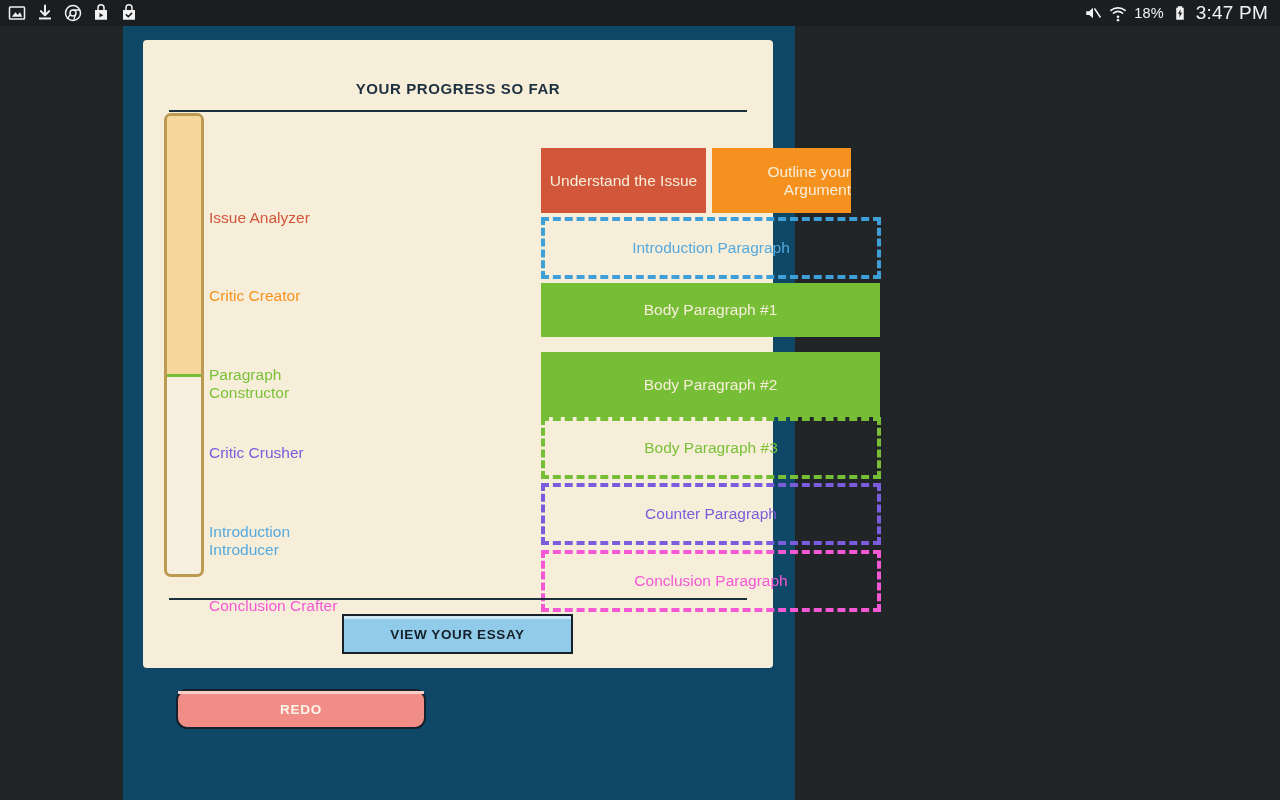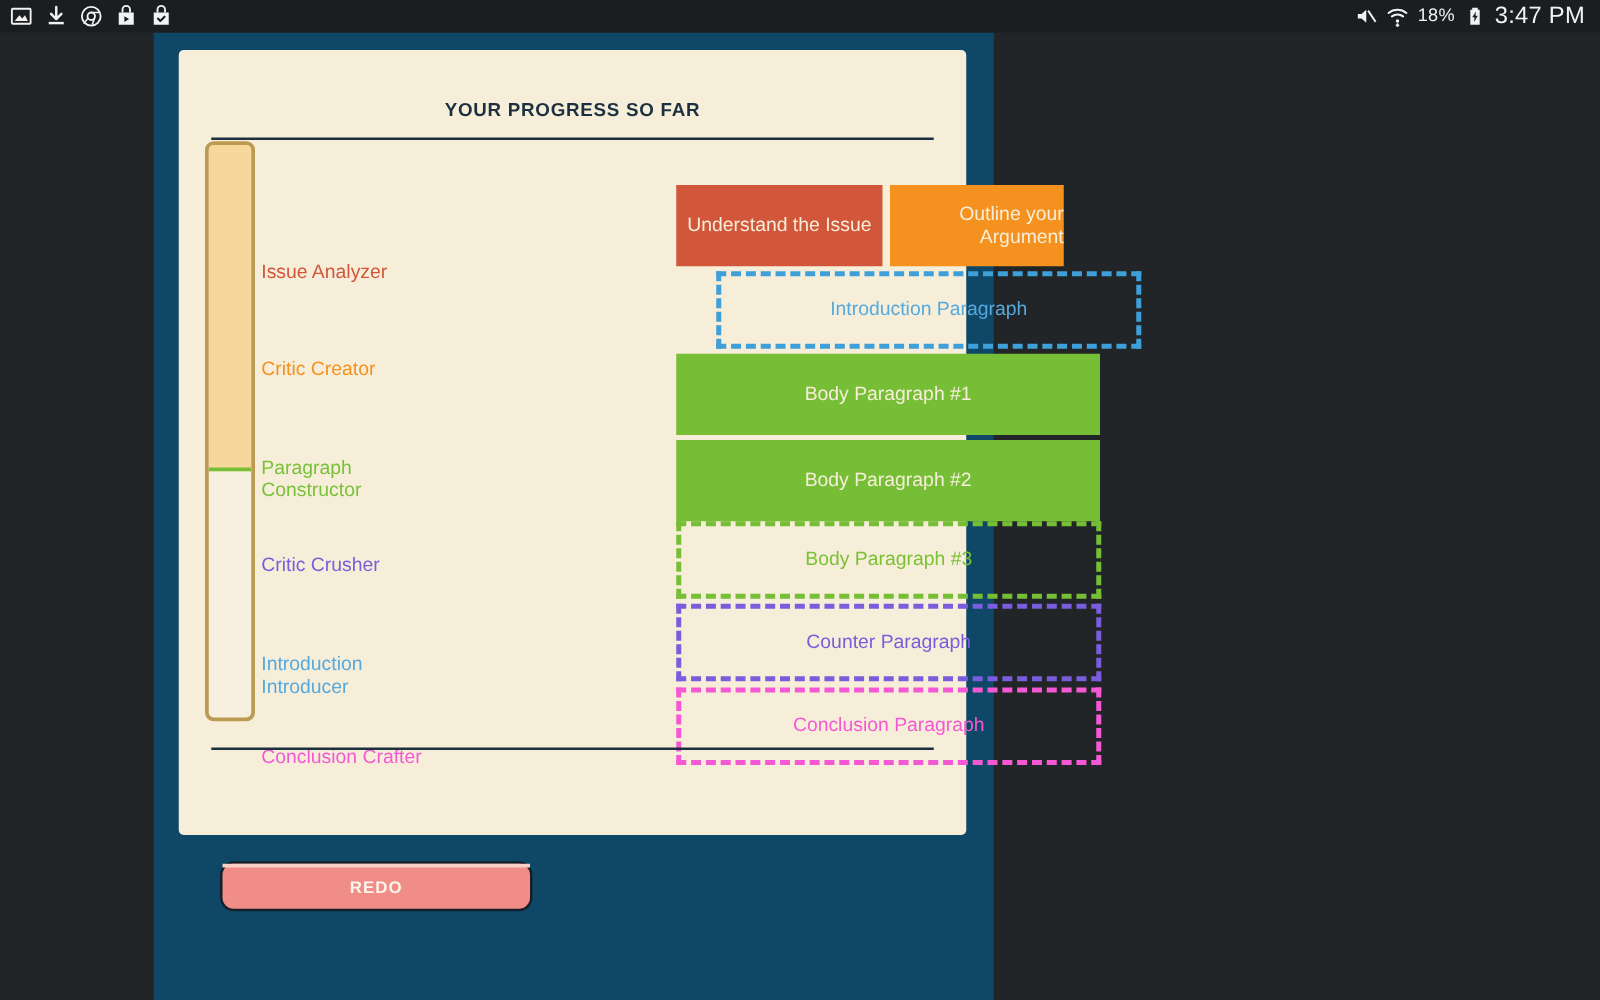--- a/index.html
+++ b/index.html
@@ -195,28 +195,29 @@
 Constructor</div>
           <div class="step" style="top: 331px; color: rgb(122, 92, 221); white-space: pre-line;">Critic Crusher</div>
           <div class="step" style="top: 410px; color: rgb(85, 169, 221); white-space: pre-line;">Introduction
 Introducer</div>
           <div class="step" style="top: 484px; color: rgb(245, 88, 213); white-space: pre-line;">Conclusion Crafter</div>
         </div>
 
       <div id="blocks">
           <div class="block solid" style="left: 143px; top: 35px; width: 165px; height: 65px; color: rgb(247, 238, 218); background: rgb(209, 86, 58);">Understand the Issue</div>
           <div class="block solid" style="left: 314px; top: 35px; width: 139px; height: 65px; color: rgb(247, 238, 218); background: rgb(245, 145, 30);">Outline your Argument</div>
-          <div class="block dashed" style="left: 143px; top: 104px; width: 340px; height: 62px; color: rgb(85, 169, 221); border: 4px dashed rgb(63, 159, 216); margin-left: 32px;">Introduction Paragraph</div>
-          <div class="block solid" style="left: 143px; top: 170px; width: 339px; height: 65px; color: rgb(247, 238, 218); background: rgb(118, 190, 53);">Body Paragraph #1</div>
+          <div class="block dashed" style="left: 143px; top: 104px; width: 340px; height: 62px; color: rgb(85, 169, 221); border: 4px dashed rgb(63, 159, 216);">Introduction Paragraph</div>
+          <div class="block solid" style="left: 143px; top: 170px; width: 339px; height: 54px; color: rgb(247, 238, 218); background: rgb(118, 190, 53);">Body Paragraph #1</div>
           <div class="block solid" style="left: 143px; top: 239px; width: 339px; height: 65px; color: rgb(247, 238, 218); background: rgb(118, 190, 53);">Body Paragraph #2</div>
           <div class="block dashed" style="left: 143px; top: 304px; width: 340px; height: 62px; color: rgb(122, 193, 55); border: 4px dashed rgb(118, 190, 53);">Body Paragraph #3</div>
           <div class="block dashed" style="left: 143px; top: 437px; width: 340px; height: 62px; color: rgb(245, 88, 213); border: 4px dashed rgb(245, 88, 213);">Conclusion Paragraph</div>
           <div class="block dashed" style="left: 143px; top: 370px; width: 340px; height: 62px; color: rgb(122, 92, 221); border: 4px dashed rgb(122, 92, 221);">Counter Paragraph</div>
         </div>
 
       <div class="hr" id="hr-bot"></div>
 
+      <div id="view-essay">VIEW YOUR ESSAY</div>
     </div>
 
     <div class="bigbtn" id="redo-btn">REDO</div>
 
   </div>
 </div>
 
 </body></html>

